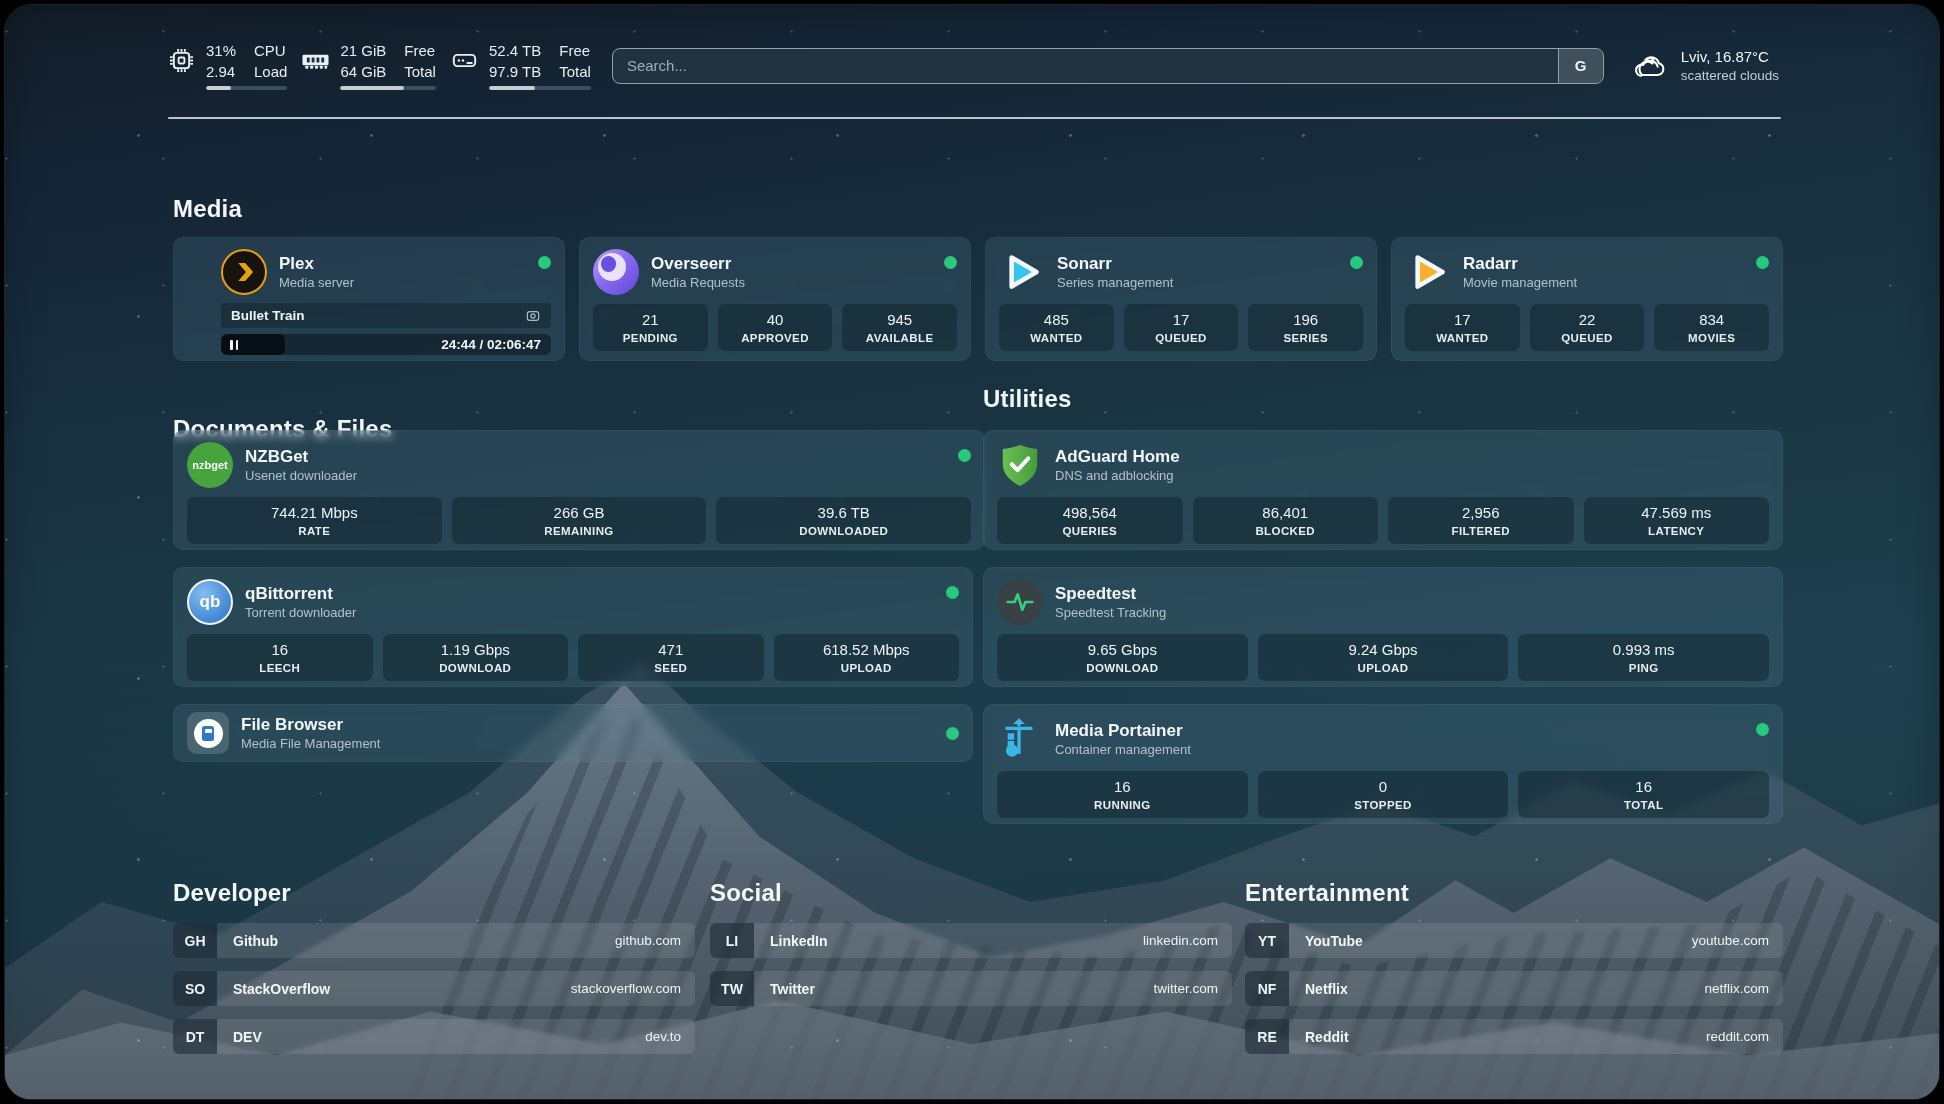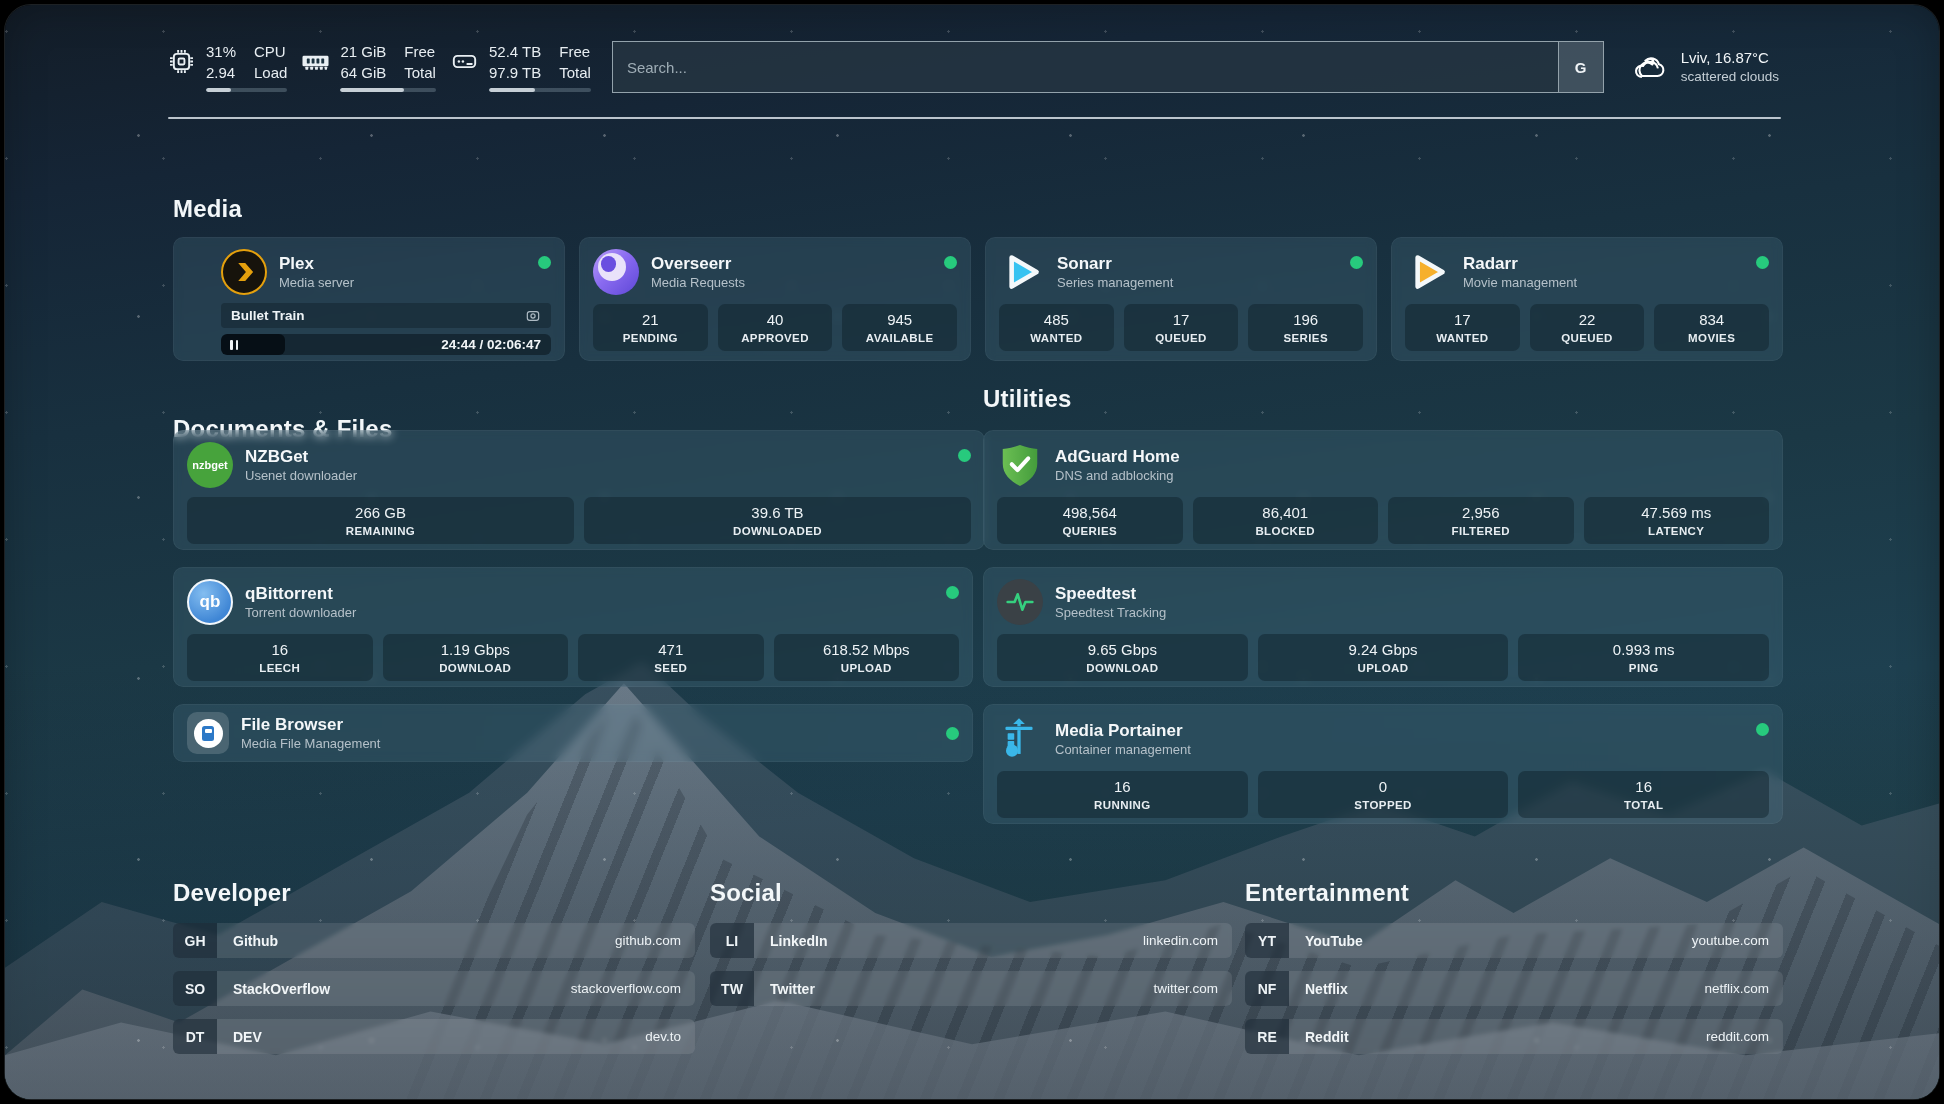--- a/index.html
+++ b/index.html
@@ -27,22 +27,22 @@
     background-size:233px 181px,157px 127px;background-position:17px 40px,80px 90px;}
 
   
   .topbar{position:absolute;top:36px;left:163px;right:160px;display:flex;align-items:center;}
   .stat{display:flex;align-items:flex-start;gap:11px;margin-right:15px;}
   .sicon{width:27px;height:27px;margin-top:6px;color:#e9eff3;}
   .srow{display:flex;gap:18px;}
   .scol span{display:block;font-size:15px;line-height:1.38;color:#e7edf1;font-weight:500;white-space:nowrap;}
   .sbar{margin-top:4px;height:4px;border-radius:2px;background:rgba(150,170,185,.32);overflow:hidden;}
   .sfill{height:100%;border-radius:2px;background:#c6cfd6;}
-  .search{flex:1;height:52px;margin-left:6px;background:rgba(38,54,66,.78);border:1px solid #93a2ab;
-    border-radius:0;display:flex;align-items:center;overflow:hidden;}
+  .search{flex:1;height:36px;margin-left:6px;background:rgba(38,54,66,.78);border:1px solid #93a2ab;
+    border-radius:8px;display:flex;align-items:center;overflow:hidden;}
   .search input{flex:1;background:transparent;border:none;outline:none;color:#dde5ea;font-size:15px;
     padding:0 14px;font-family:inherit;}
   .search input::placeholder{color:#9fadb6;}
   .gbtn{width:45px;align-self:stretch;border-left:1px solid #93a2ab;background:rgba(88,104,116,.55);
     display:flex;align-items:center;justify-content:center;color:#f0f4f7;font-size:15px;font-weight:600;}
   .weather{display:flex;align-items:center;gap:13px;margin-left:28px;}
   .wx-icon{width:36px;height:28px;color:#fff;}
   .wx-loc{font-size:15px;color:#f2f6f8;font-weight:400;line-height:1.35;}
   .wx-cond{font-size:13.5px;color:#c4ced5;line-height:1.3;}
   .divider{position:absolute;top:112px;left:163px;right:158px;height:2px;border-radius:2px;background:rgba(216,225,231,.85);}
@@ -357,20 +357,24 @@
         <span>nzbget</span>
       </div>
       <div>
         <div class="app-title">NZBGet</div>
         <div class="app-sub">Usenet downloader</div>
       </div>
       <div class="dot"></div>
     </div>
     <div class="tiles">
       <div class="tile">
+        <div class="tv">744.21 Mbps</div>
+        <div class="tl">RATE</div>
+      </div>
+      <div class="tile">
         <div class="tv">266 GB</div>
         <div class="tl">REMAINING</div>
       </div>
       <div class="tile">
         <div class="tv">39.6 TB</div>
         <div class="tl">DOWNLOADED</div>
       </div>
     </div>
   </div>
 

